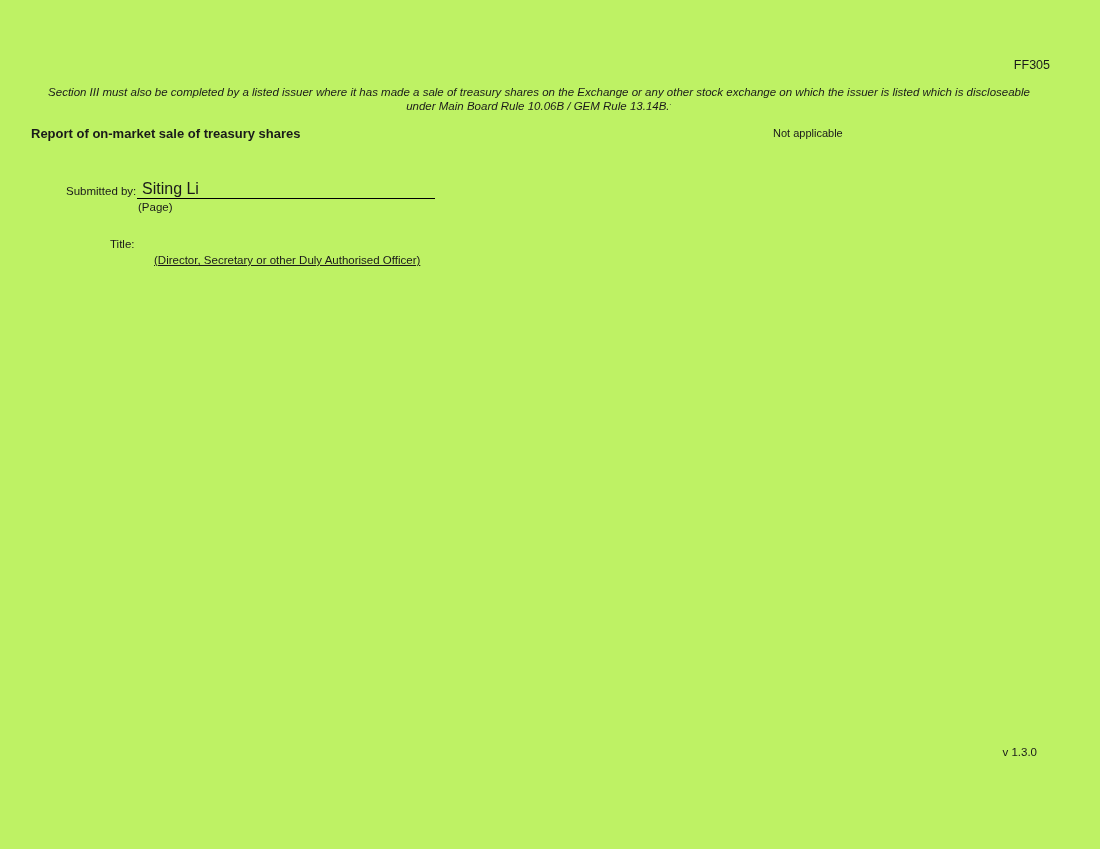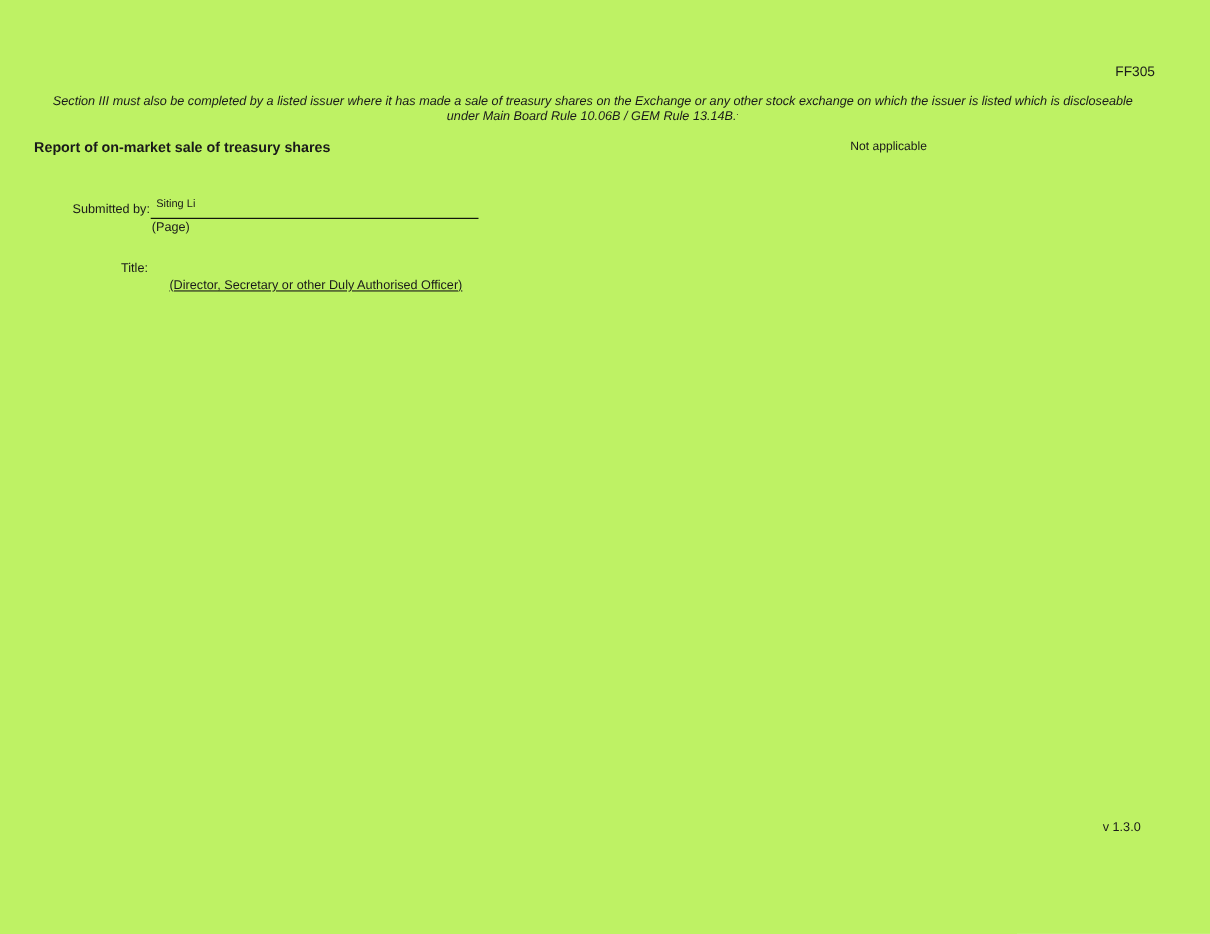--- a/index.html
+++ b/index.html
@@ -52,21 +52,21 @@
     margin-left: 38px;
   }
 
   .field-label {
     font-size: 11.5px;
   }
   .field-line {
     width: 298px;
     height: 18px;
     border-bottom: 1.2px solid #000000;
-    font-size: 10px;
+    font-size: 16px;
   }
   .field-line .value {
     display: inline-block;
     padding-left: 5px;
   }
   .field-caption {
     font-size: 11.5px;
   }
 
   .label-submitted { top: 185px; left: 66px; }

